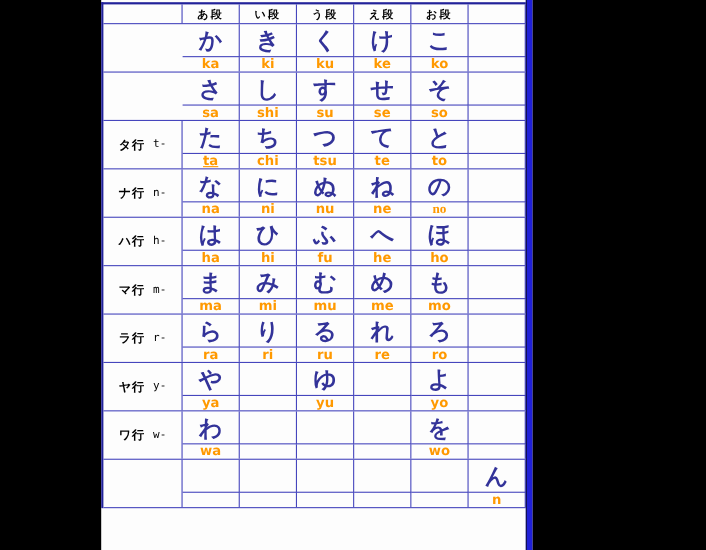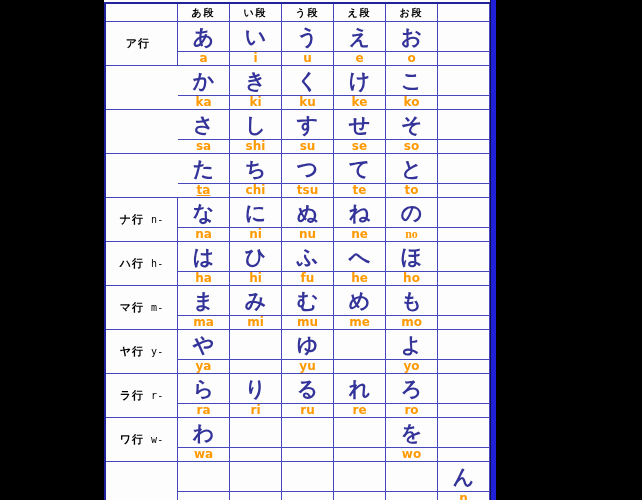--- a/index.html
+++ b/index.html
@@ -12,21 +12,20 @@
   .stage {
     position: relative;
     width: 642px; height: 500px;
     background: var(--background, #000);
   }
   .panel {
     position: absolute;
     left: 92px; top: 0;
     width: 392px; height: 500px;
     background: var(--table-bg, #fff);
-    margin-left: 12px;
   }
   .right-bar {
     position: absolute;
     left: 386px; top: 0;
     width: 6px; height: 500px;
     background: var(--right-bar, #2020d8);
     border-left: 1px solid #10104a;
     box-sizing: border-box;
   }
   .grid-table {
@@ -104,38 +103,20 @@
         <div class="header-row">
           <div class="hcell"></div>
           <div class="hcell">あ段</div>
           <div class="hcell">い段</div>
           <div class="hcell">う段</div>
           <div class="hcell">え段</div>
           <div class="hcell">お段</div>
           <div class="hcell"></div>
         </div>
         <div class="group">
-          <div class="label-cell">
-            <div class="label-kana">ア行</div>
-            <div class="label-prefix"></div>
-          </div>
-          <div class="kcell" style="grid-area: 1 / 2;">あ</div>
-          <div class="kcell" style="grid-area: 1 / 3;">い</div>
-          <div class="kcell" style="grid-area: 1 / 4;">う</div>
-          <div class="kcell" style="grid-area: 1 / 5;">え</div>
-          <div class="kcell" style="grid-area: 1 / 6;">お</div>
-          <div class="kcell" style="grid-area: 1 / 7;"></div>
-          <div class="rcell" style="grid-area: 2 / 2;">a</div>
-          <div class="rcell" style="grid-area: 2 / 3;">i</div>
-          <div class="rcell" style="grid-area: 2 / 4;">u</div>
-          <div class="rcell" style="grid-area: 2 / 5;">e</div>
-          <div class="rcell" style="grid-area: 2 / 6;">o</div>
-          <div class="rcell" style="grid-area: 2 / 7;"></div>
-        </div>
-        <div class="group">
           <div class="kcell" style="grid-area: 1 / 2;">か</div>
           <div class="kcell" style="grid-area: 1 / 3;">き</div>
           <div class="kcell" style="grid-area: 1 / 4;">く</div>
           <div class="kcell" style="grid-area: 1 / 5;">け</div>
           <div class="kcell" style="grid-area: 1 / 6;">こ</div>
           <div class="kcell" style="grid-area: 1 / 7;"></div>
           <div class="rcell" style="grid-area: 2 / 2;">ka</div>
           <div class="rcell" style="grid-area: 2 / 3;">ki</div>
           <div class="rcell" style="grid-area: 2 / 4;">ku</div>
           <div class="rcell" style="grid-area: 2 / 5;">ke</div>
@@ -150,20 +131,24 @@
           <div class="kcell" style="grid-area: 1 / 6;">そ</div>
           <div class="kcell" style="grid-area: 1 / 7;"></div>
           <div class="rcell" style="grid-area: 2 / 2;">sa</div>
           <div class="rcell" style="grid-area: 2 / 3;">shi</div>
           <div class="rcell" style="grid-area: 2 / 4; text-align: center;">su</div>
           <div class="rcell" style="grid-area: 2 / 5;">se</div>
           <div class="rcell" style="grid-area: 2 / 6;">so</div>
           <div class="rcell" style="grid-area: 2 / 7;"></div>
         </div>
         <div class="group">
+          <div class="label-cell">
+            <div class="label-kana">タ行</div>
+            <div class="label-prefix">t-</div>
+          </div>
           <div class="kcell" style="grid-area: 1 / 2;">た</div>
           <div class="kcell" style="grid-area: 1 / 3;">ち</div>
           <div class="kcell" style="grid-area: 1 / 4;">つ</div>
           <div class="kcell" style="grid-area: 1 / 5;">て</div>
           <div class="kcell" style="grid-area: 1 / 6;">と</div>
           <div class="kcell" style="grid-area: 1 / 7;"></div>
           <div class="rcell" style="grid-area: 2 / 2; text-decoration: underline;">ta</div>
           <div class="rcell" style="grid-area: 2 / 3;">chi</div>
           <div class="rcell" style="grid-area: 2 / 4;">tsu</div>
           <div class="rcell" style="grid-area: 2 / 5;">te</div>
@@ -219,52 +204,52 @@
           <div class="kcell" style="grid-area: 1 / 7;"></div>
           <div class="rcell" style="grid-area: 2 / 2;">ma</div>
           <div class="rcell" style="grid-area: 2 / 3;">mi</div>
           <div class="rcell" style="grid-area: 2 / 4;">mu</div>
           <div class="rcell" style="grid-area: 2 / 5;">me</div>
           <div class="rcell" style="grid-area: 2 / 6;">mo</div>
           <div class="rcell" style="grid-area: 2 / 7;"></div>
         </div>
         <div class="group">
           <div class="label-cell">
+            <div class="label-kana">ラ行</div>
+            <div class="label-prefix">r-</div>
+          </div>
+          <div class="kcell" style="grid-area: 1 / 2;">ら</div>
+          <div class="kcell" style="grid-area: 1 / 3;">り</div>
+          <div class="kcell" style="grid-area: 1 / 4;">る</div>
+          <div class="kcell" style="grid-area: 1 / 5;">れ</div>
+          <div class="kcell" style="grid-area: 1 / 6;">ろ</div>
+          <div class="kcell" style="grid-area: 1 / 7;"></div>
+          <div class="rcell" style="grid-area: 2 / 2;">ra</div>
+          <div class="rcell" style="grid-area: 2 / 3;">ri</div>
+          <div class="rcell" style="grid-area: 2 / 4;">ru</div>
+          <div class="rcell" style="grid-area: 2 / 5;">re</div>
+          <div class="rcell" style="grid-area: 2 / 6;">ro</div>
+          <div class="rcell" style="grid-area: 2 / 7;"></div>
+        </div>
+        <div class="group">
+          <div class="label-cell">
             <div class="label-kana">ヤ行</div>
             <div class="label-prefix">y-</div>
           </div>
           <div class="kcell" style="grid-area: 1 / 2;">や</div>
           <div class="kcell" style="grid-area: 1 / 3;"></div>
           <div class="kcell" style="grid-area: 1 / 4;">ゆ</div>
           <div class="kcell" style="grid-area: 1 / 5;"></div>
           <div class="kcell" style="grid-area: 1 / 6;">よ</div>
           <div class="kcell" style="grid-area: 1 / 7;"></div>
           <div class="rcell" style="grid-area: 2 / 2;">ya</div>
           <div class="rcell" style="grid-area: 2 / 3;"></div>
           <div class="rcell" style="grid-area: 2 / 4;">yu</div>
           <div class="rcell" style="grid-area: 2 / 5;"></div>
           <div class="rcell" style="grid-area: 2 / 6;">yo</div>
-          <div class="rcell" style="grid-area: 2 / 7;"></div>
-        </div>
-        <div class="group">
-          <div class="label-cell">
-            <div class="label-kana">ラ行</div>
-            <div class="label-prefix">r-</div>
-          </div>
-          <div class="kcell" style="grid-area: 1 / 2;">ら</div>
-          <div class="kcell" style="grid-area: 1 / 3;">り</div>
-          <div class="kcell" style="grid-area: 1 / 4;">る</div>
-          <div class="kcell" style="grid-area: 1 / 5;">れ</div>
-          <div class="kcell" style="grid-area: 1 / 6;">ろ</div>
-          <div class="kcell" style="grid-area: 1 / 7;"></div>
-          <div class="rcell" style="grid-area: 2 / 2;">ra</div>
-          <div class="rcell" style="grid-area: 2 / 3;">ri</div>
-          <div class="rcell" style="grid-area: 2 / 4;">ru</div>
-          <div class="rcell" style="grid-area: 2 / 5;">re</div>
-          <div class="rcell" style="grid-area: 2 / 6;">ro</div>
           <div class="rcell" style="grid-area: 2 / 7;"></div>
         </div>
         <div class="group">
           <div class="label-cell">
             <div class="label-kana">ワ行</div>
             <div class="label-prefix">w-</div>
           </div>
           <div class="kcell" style="grid-area: 1 / 2;">わ</div>
           <div class="kcell" style="grid-area: 1 / 3;"></div>
           <div class="kcell" style="grid-area: 1 / 4;"></div>

